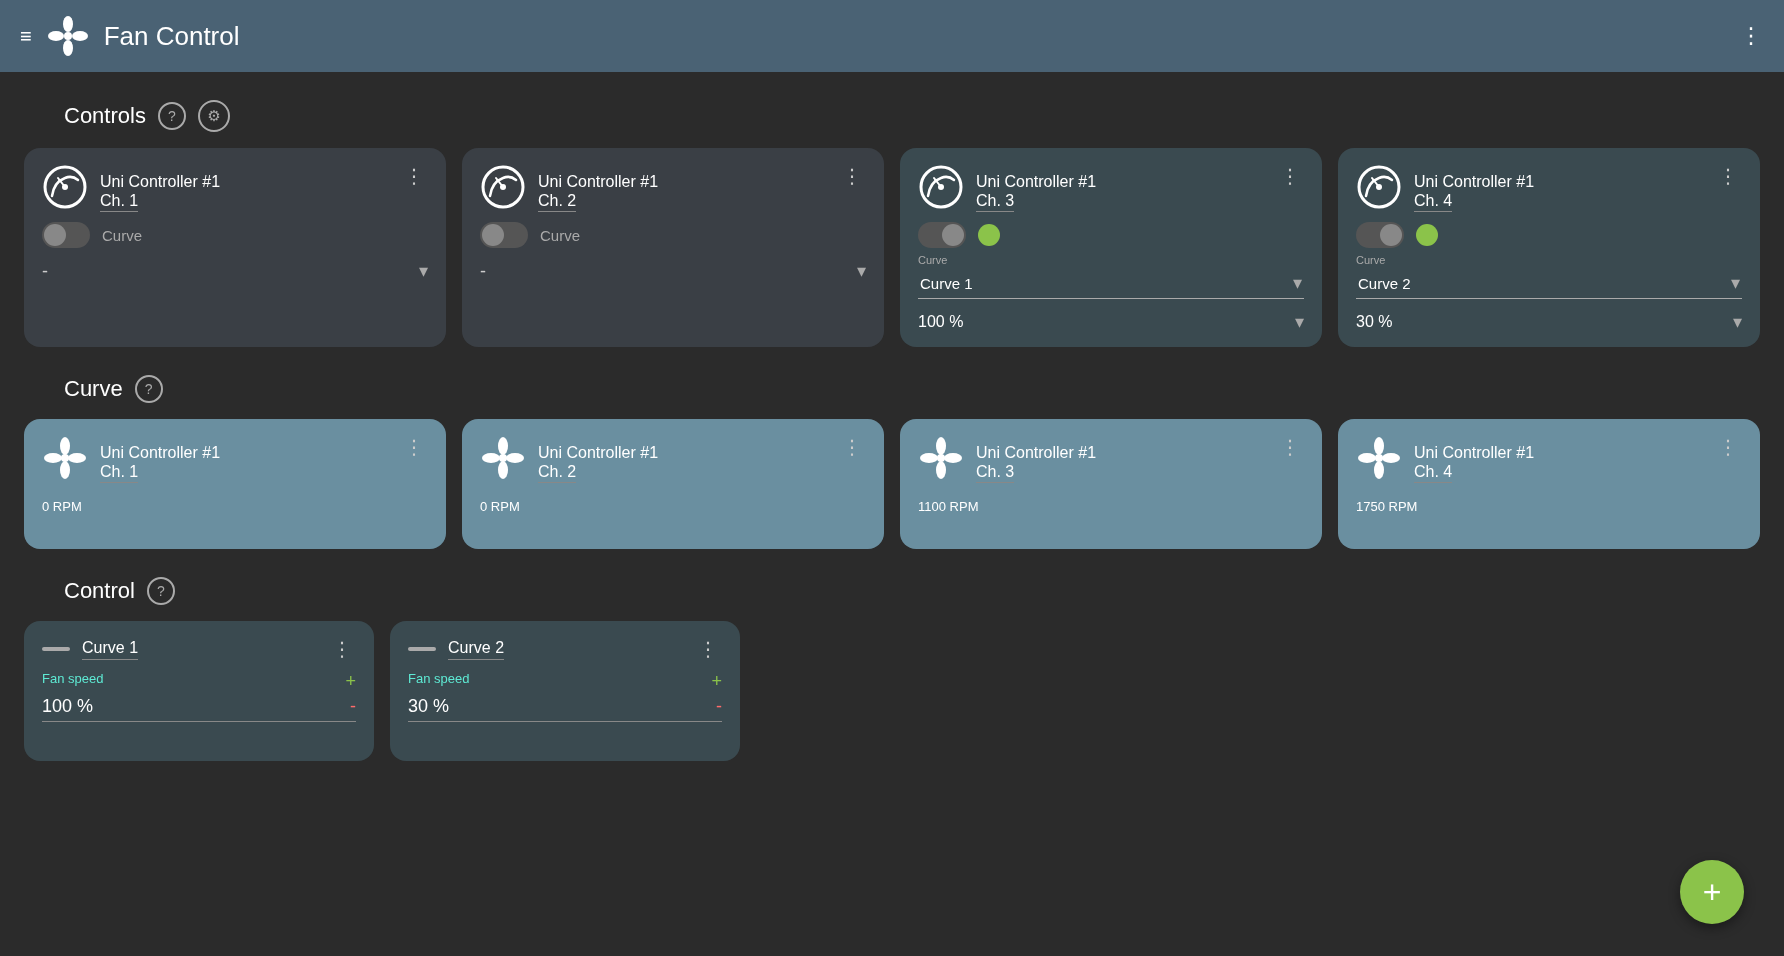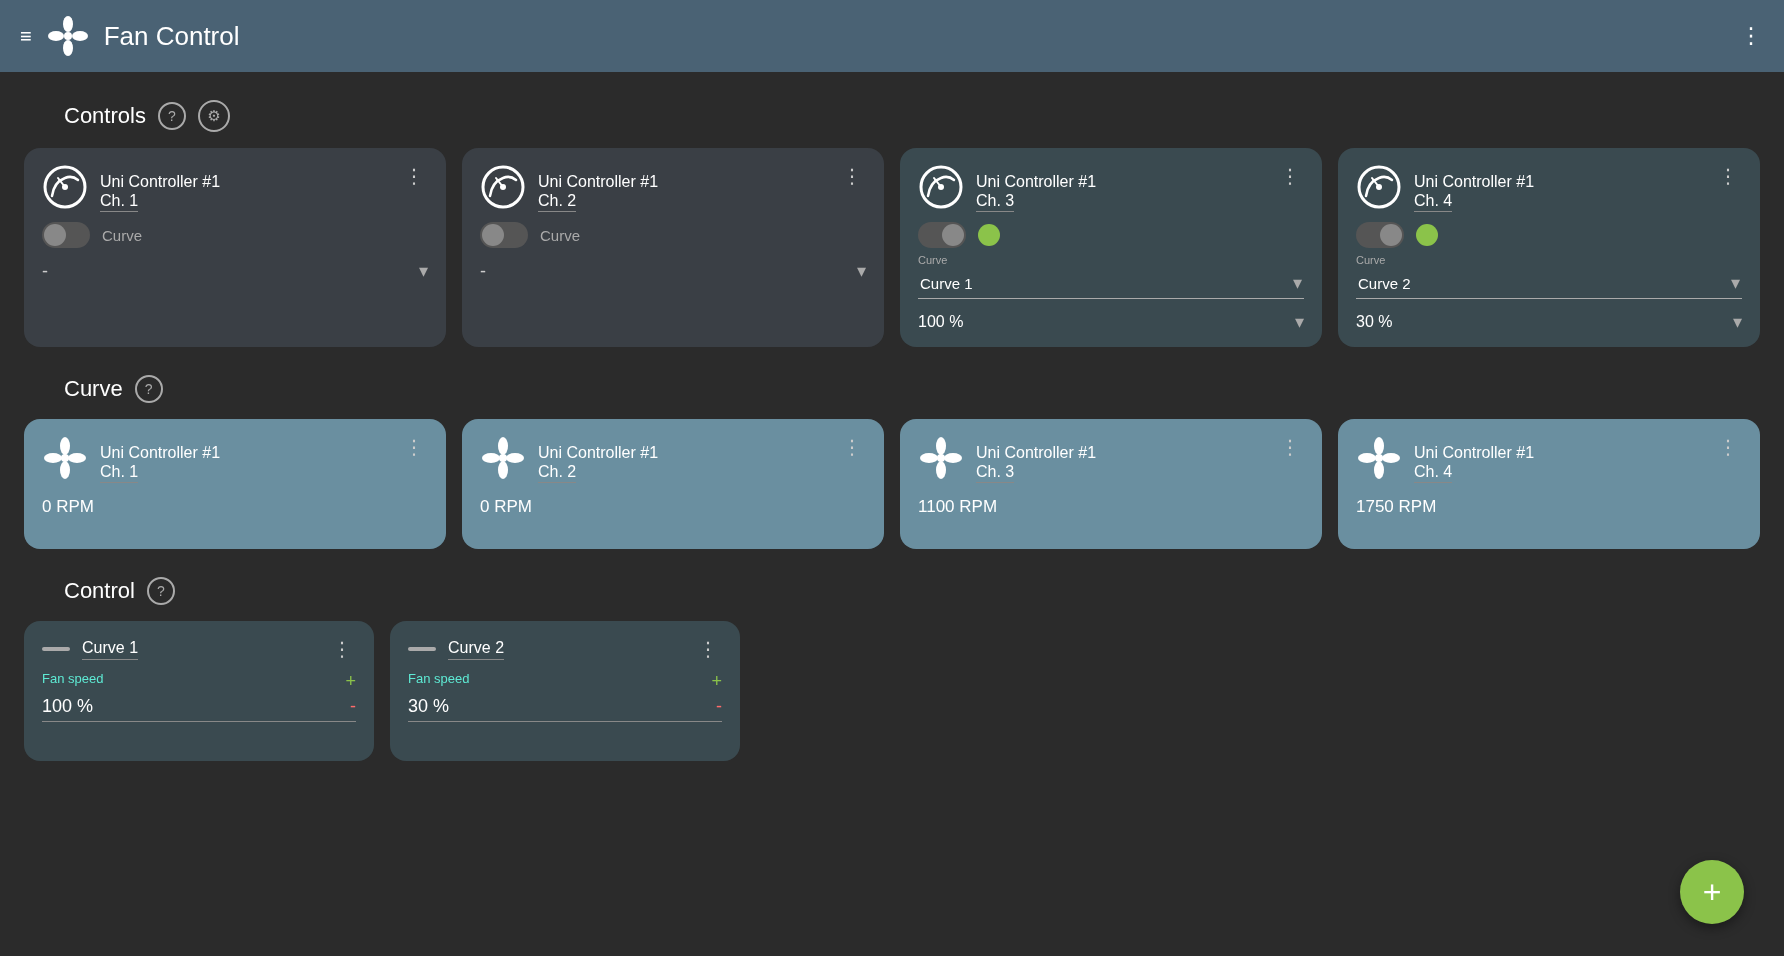--- a/index.html
+++ b/index.html
@@ -250,21 +250,21 @@
       align-items: flex-start;
       justify-content: space-between;
       margin-bottom: 16px;
     }
     .fan-blade-icon {
       width: 46px;
       height: 46px;
       flex-shrink: 0;
     }
     .rpm-text {
-      font-size: 17px;
+      font-size: 13px;
       color: #fff;
       font-weight: 400;
     }
 
     
     .curves-grid {
       display: grid;
       grid-template-columns: repeat(2, 350px);
       gap: 16px;
     }

